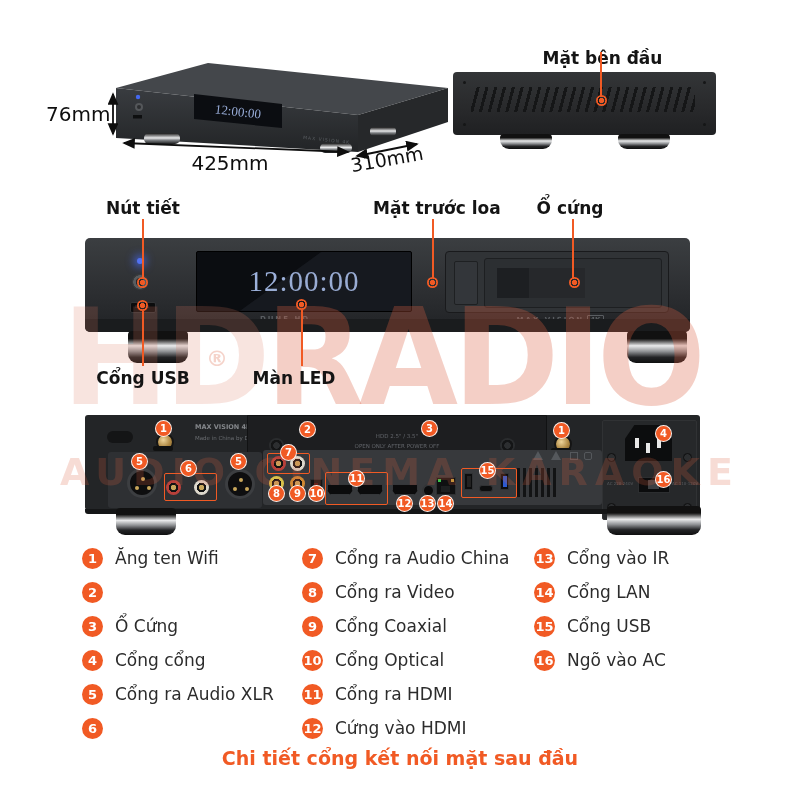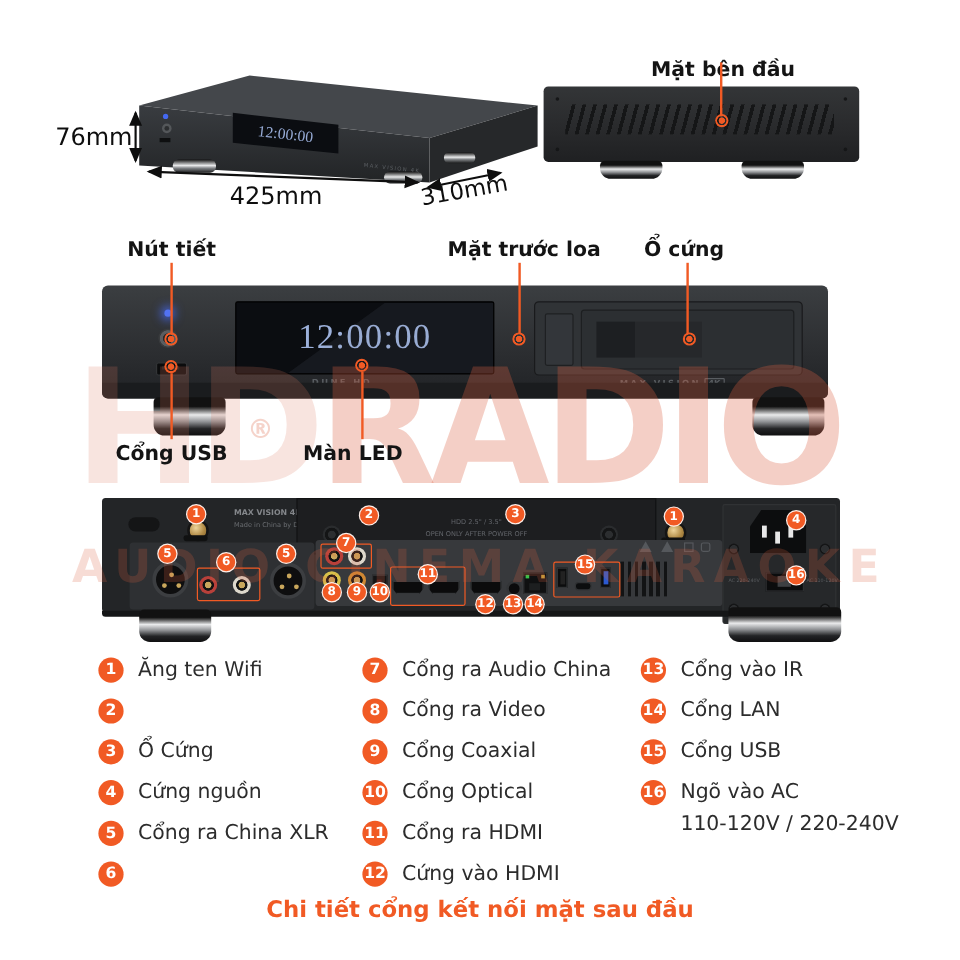--- a/index.html
+++ b/index.html
@@ -318,25 +318,25 @@
       </div>
       <div class="litem">
         <span class="lnum">2</span>
       </div>
       <div class="litem">
         <span class="lnum">3</span>
         <span class="ltext">Ổ Cứng</span>
       </div>
       <div class="litem">
         <span class="lnum">4</span>
-        <span class="ltext">Cứng nguồn</span>
+        <span class="ltext">Cổng cổng</span>
       </div>
       <div class="litem">
         <span class="lnum">5</span>
-        <span class="ltext">Cổng ra China XLR</span>
+        <span class="ltext">Cổng ra Audio XLR</span>
       </div>
       <div class="litem">
         <span class="lnum">6</span>
       </div>
     </div>
   <div class="lcol" id="lcol1" style="left:302px">
       <div class="litem">
         <span class="lnum">7</span>
         <span class="ltext">Cổng ra Audio China</span>
       </div>
@@ -371,17 +371,16 @@
         <span class="ltext">Cổng LAN</span>
       </div>
       <div class="litem">
         <span class="lnum">15</span>
         <span class="ltext">Cổng USB</span>
       </div>
       <div class="litem">
         <span class="lnum">16</span>
         <span class="ltext">Ngõ vào AC</span>
       </div>
-      <div class="ltext2">110-120V / 220-240V</div>
     </div>
 
   <div class="abs" id="caption">Chi tiết cổng kết nối mặt sau đầu</div>
 </div>
 
 </body></html>

